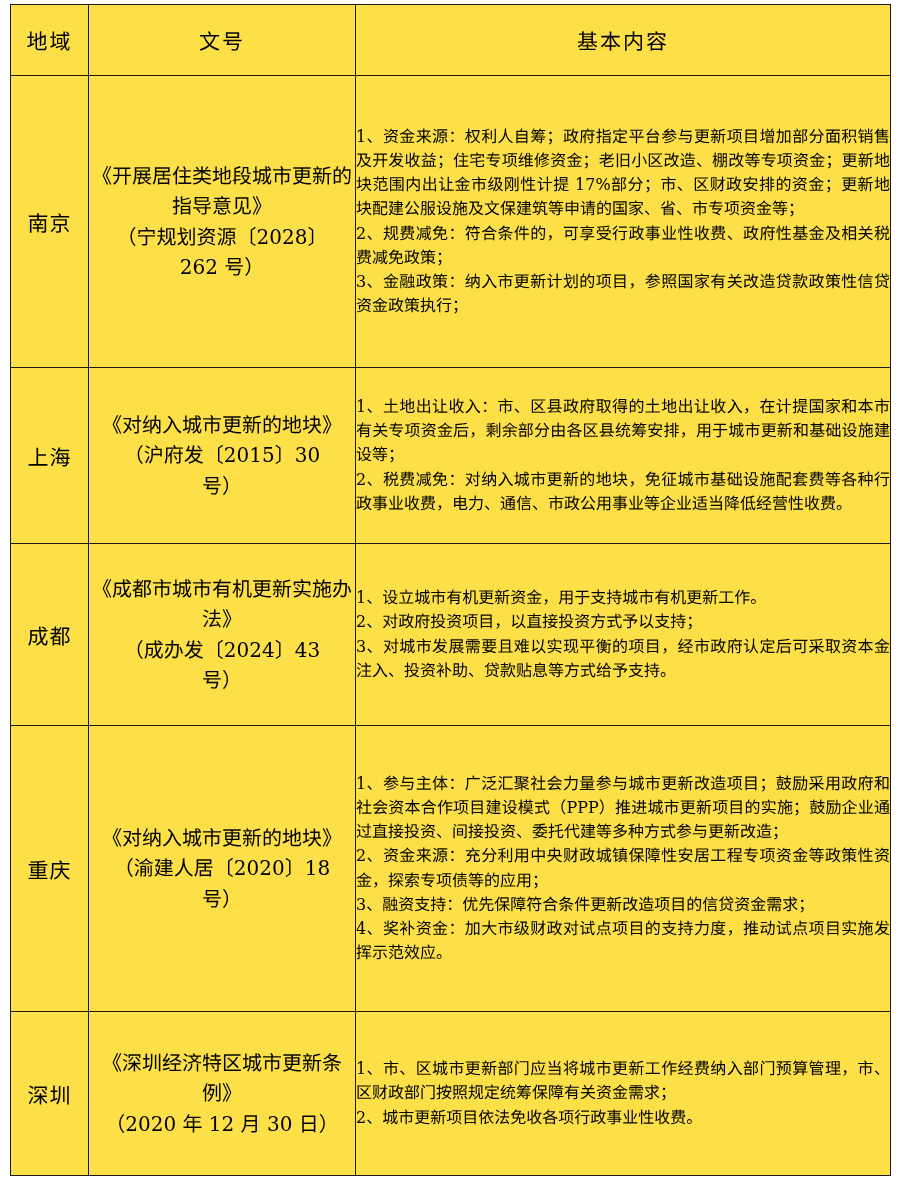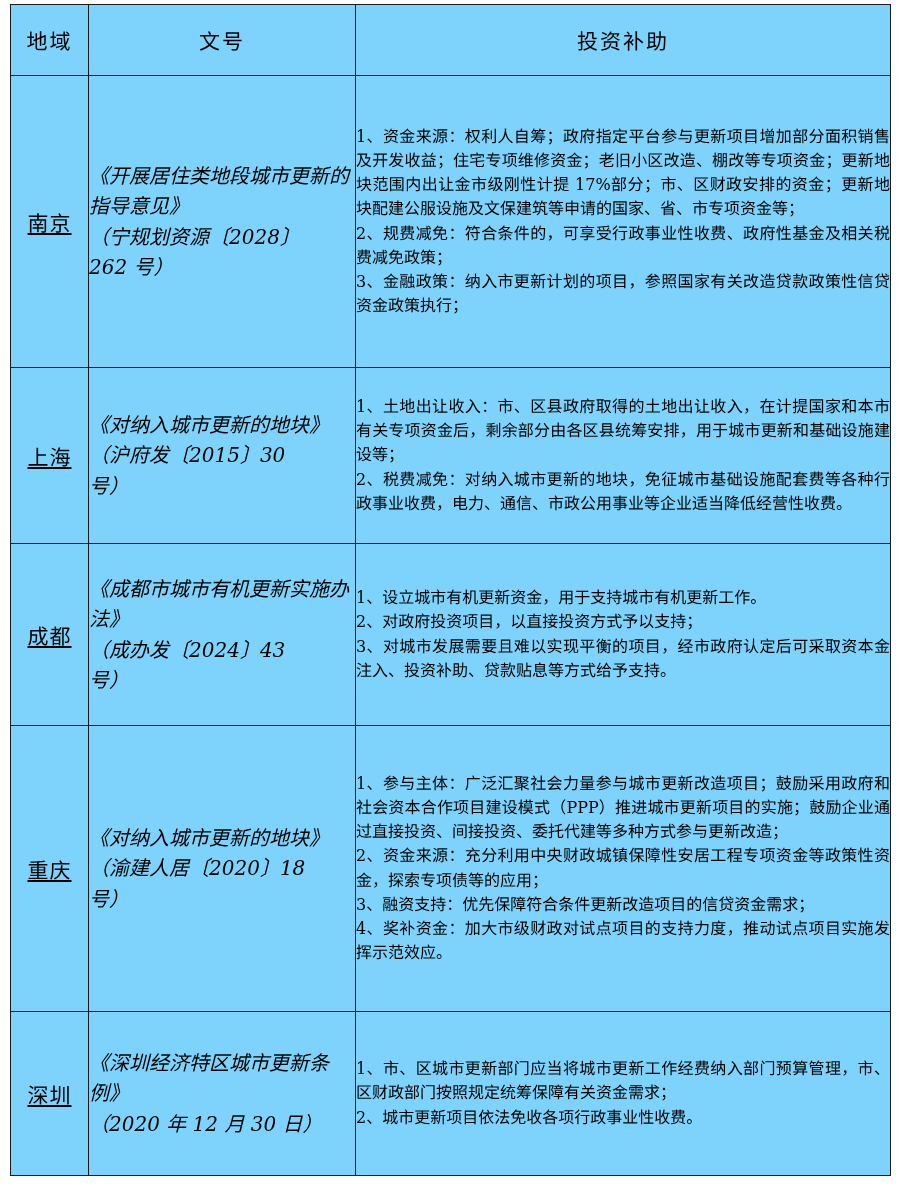--- a/index.html
+++ b/index.html
@@ -28,21 +28,21 @@
     width: 880px;
     margin: 4px 10px 0 10px;
     table-layout: fixed;
   }
 
   table.policy-table td,
   table.policy-table th {
     border: 1.4px solid #1a1a1a;
     padding: 0;
     vertical-align: middle;
-    background: #7dd3fc;
+    background: #fde047;
   }
 
   col.col-region  { width: 78px; }
   col.col-docno   { width: 267px; }
   col.col-content { width: 535px; }
 
   
   .hdr-cell {
     height: 70px;
     text-align: center;
@@ -51,31 +51,29 @@
     letter-spacing: 2px;
     font-weight: normal;
   }
 
   
   .region-cell {
     text-align: center;
     vertical-align: middle;
     font-size: 21px;
     letter-spacing: 1px;
-    text-decoration: underline;
   }
 
   
   .docno-cell {
-    text-align: left;
+    text-align: center;
     vertical-align: middle;
     font-size: 20px;
     line-height: 1.52;
     padding: 6px 14px;
-    font-style: italic;
   }
   .docno-cell .line { display: block; white-space: nowrap; }
   .docno-cell .line.wrap { white-space: normal; }
 
   
   .content-cell {
     text-align: left;
     vertical-align: middle;
     font-size: 16px;
     line-height: 1.515;
@@ -103,21 +101,21 @@
     <colgroup>
       <col class="col-region">
       <col class="col-docno">
       <col class="col-content">
     </colgroup>
 
     <thead>
       <tr>
         <th class="hdr-cell">地域</th>
         <th class="hdr-cell">文号</th>
-        <th class="hdr-cell">投资补助</th>
+        <th class="hdr-cell">基本内容</th>
       </tr>
     </thead>
 
     <tbody>
 
       <tr class="row-nanjing">
         <td class="region-cell">南京</td>
         <td class="docno-cell">
           <span class="line wrap">《开展居住类地段城市更新的指导意见》</span>
           <span class="line">（宁规划资源〔2028〕</span>

